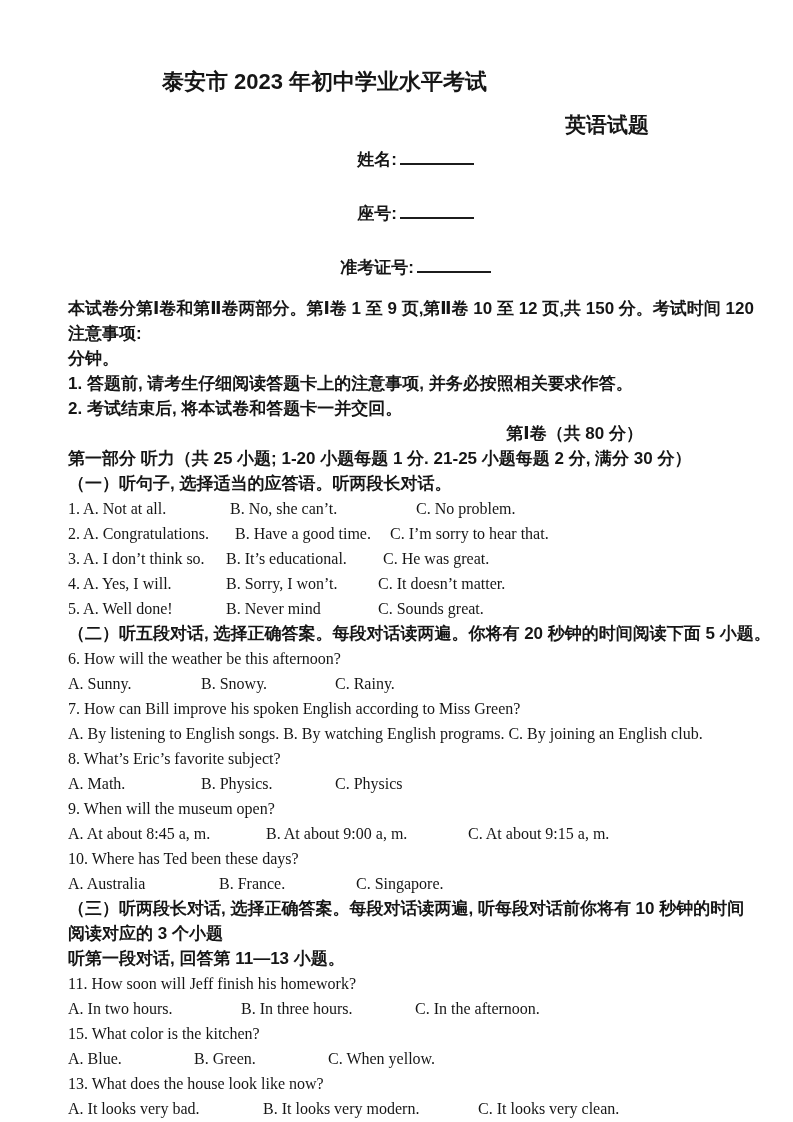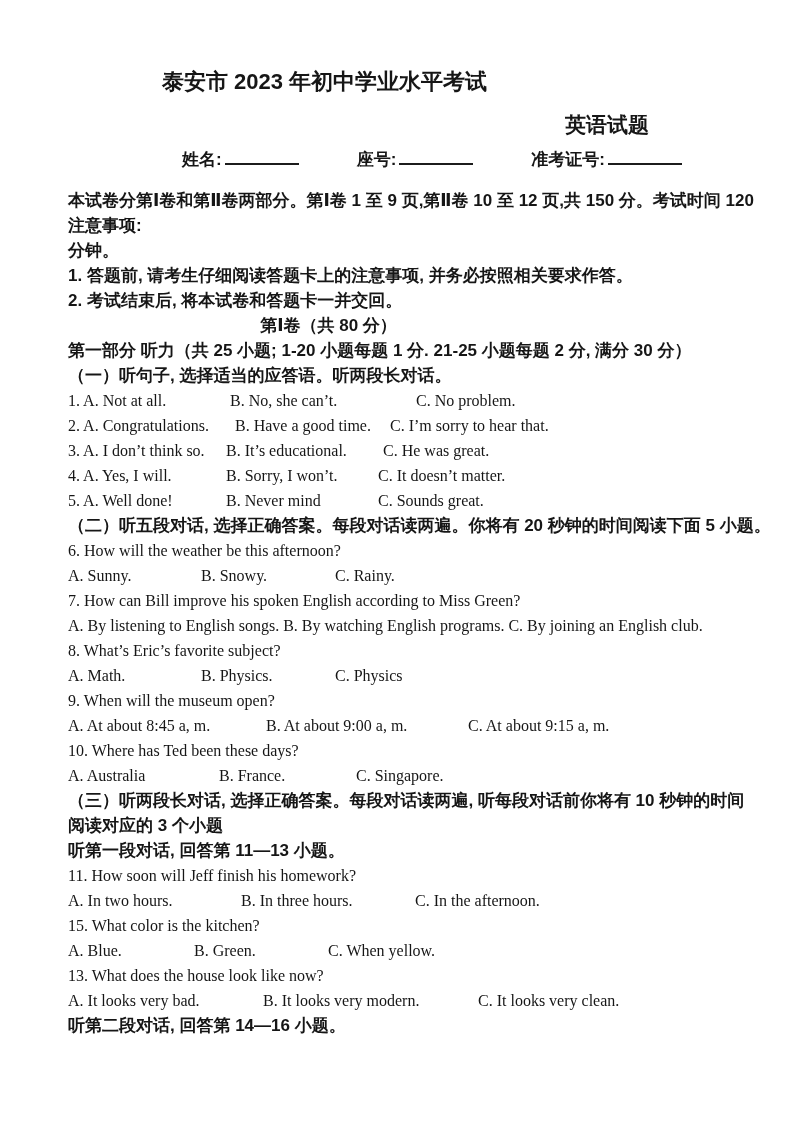--- a/index.html
+++ b/index.html
@@ -11,28 +11,28 @@
     overflow: hidden;
     font-family: "Liberation Serif", "DejaVu Serif", serif;
   }
   .page { width: 649px; height: 1122px; background: #ffffff; position: relative; }
 
   .zh { font-family: "Liberation Sans", "DejaVu Sans", sans-serif; font-weight: 700; }
 
   .title    { text-align: center; padding-top: 66px; font-size: 22px; line-height: 32px; }
   .subtitle { text-align: right; margin-top: 12px;  font-size: 21px; line-height: 30px; }
 
-  .fields { display: flex; margin: 8px 0 0 182px; gap: 58px; font-size: 17px; line-height: 24px; align-items: flex-end; }
+  .fields { display: flex; margin: 8px 0 0 182px; gap: 30px; font-size: 17px; line-height: 24px; align-items: center; flex-direction: column; }
   .field  { white-space: nowrap; }
   .blank  { display: inline-block; width: 74px; height: 16px; border-bottom: 2px solid #1c1c1c; margin-left: 3px; }
 
   .content { padding: 4px 6px 0 68px; margin-top: 12px; }
   .row     { line-height: 25px; font-size: 16px; white-space: nowrap; }
   .row.zh  { font-size: 17px; }
-  .center  { text-align: center; font-size: 18px; margin-left: -54px; }
+  .center  { text-align: right; font-size: 18px; margin-left: -54px; }
 
   .opts span { display: inline-block; vertical-align: top; }
   .opts span:nth-child(1) { width: var(--wa); }
   .opts span:nth-child(2) { width: var(--wb); }
 </style>
 </head>
 <body>
 
 <div class="page">
 

